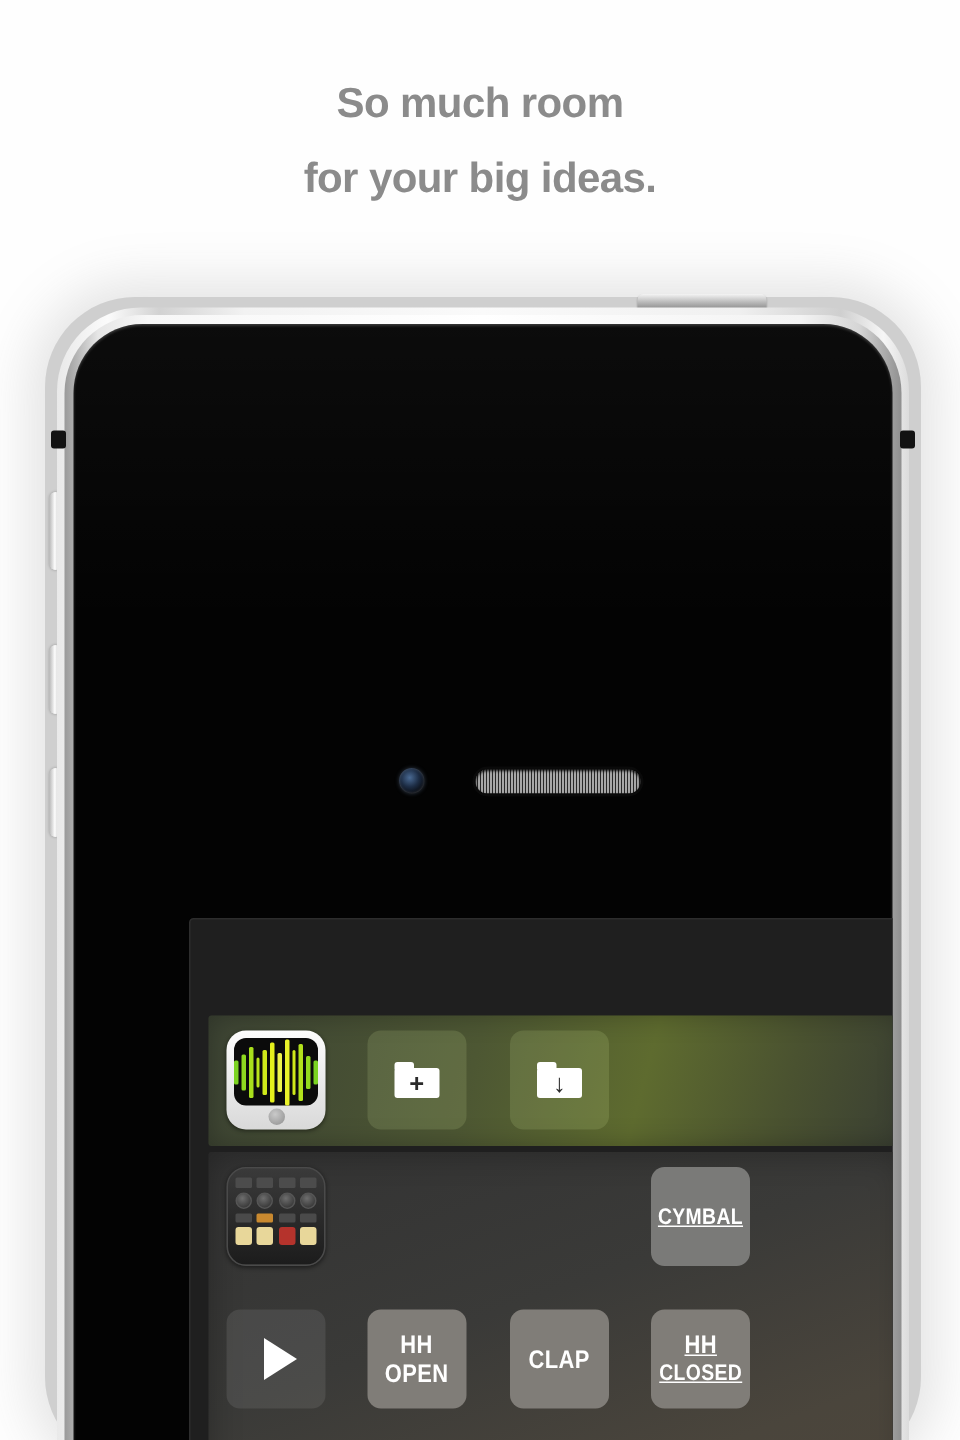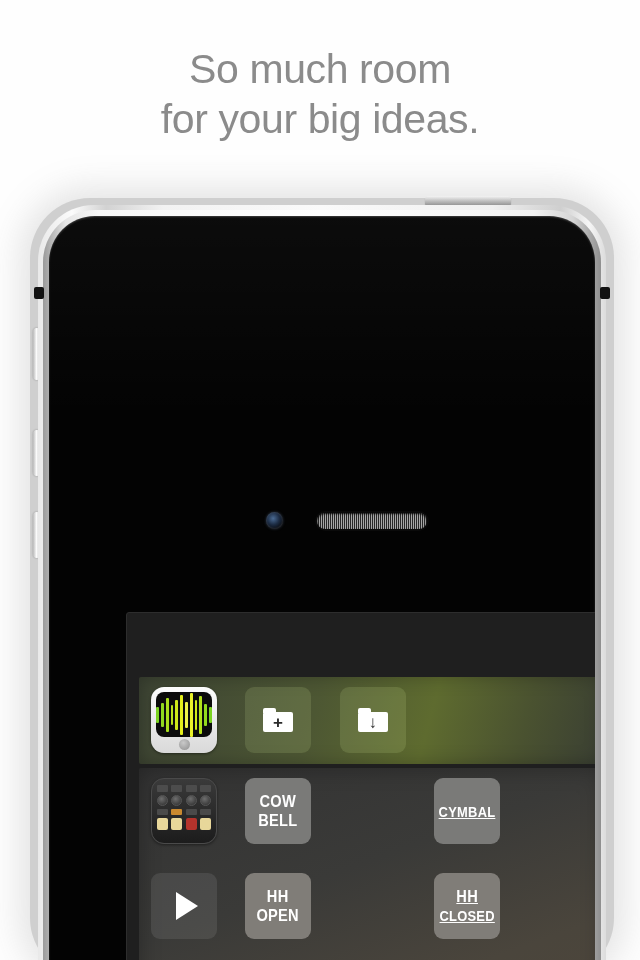--- a/index.html
+++ b/index.html
@@ -9,22 +9,22 @@
     font-family:"Liberation Sans", sans-serif;
     overflow:hidden;
   }
   #root { position:relative; width:640px; height:960px; background:#fefefe; }
 
   
   .headline {
     position:absolute; left:0; top:44px; width:640px;
     text-align:center;
     color:#8b8b8b;
-    font-size:41px;
-    font-weight:400;
+    font-size:28px;
+    font-weight:700;
     line-height:50px;
     letter-spacing:-0.4px;
   }
   .headline .l2 { display:block; }
 
   
   .phone-shadow{
     position:absolute; left:30px; top:198px; width:584px; height:780px;
     border-radius:60px;
     box-shadow:0 0 34px 10px rgba(120,120,120,0.20);
@@ -299,41 +299,38 @@
                   <div class="dm-btn"></div>
                   <div class="dm-btn"></div>
                 </div>
               <div class="dm-row" style="margin-bottom:0;">
                   <div class="dm-pad"></div>
                   <div class="dm-pad"></div>
                   <div class="dm-pad red"></div>
                   <div class="dm-pad"></div>
                 </div>
             </div>
-            <div class="cell pad pad-g1 c1">
-              <div>
-                <span>COW</span>
-                <span>BELL</span>
-              </div>
-            </div>
             <div class="cell pad pad-g1 c3">
               <span style="font-size:15px;">CYMBAL</span>
             </div>
           </div>
 
           <div class="row" style="top:105px;">
             <div class="cell pad pad-play c0">
               <div class="play-tri"></div>
             </div>
             <div class="cell pad pad-g2 c1">
               <div>
                 <span>HH</span>
                 <span>OPEN</span>
               </div>
             </div>
+            <div class="cell pad pad-g2 c2">
+              <span>CLAP</span>
+            </div>
             <div class="cell pad pad-g2 c3">
               <div>
                 <span>HH</span>
                 <span style="font-size:15px;">CLOSED</span>
               </div>
             </div>
           </div>
 
         </div>
 

